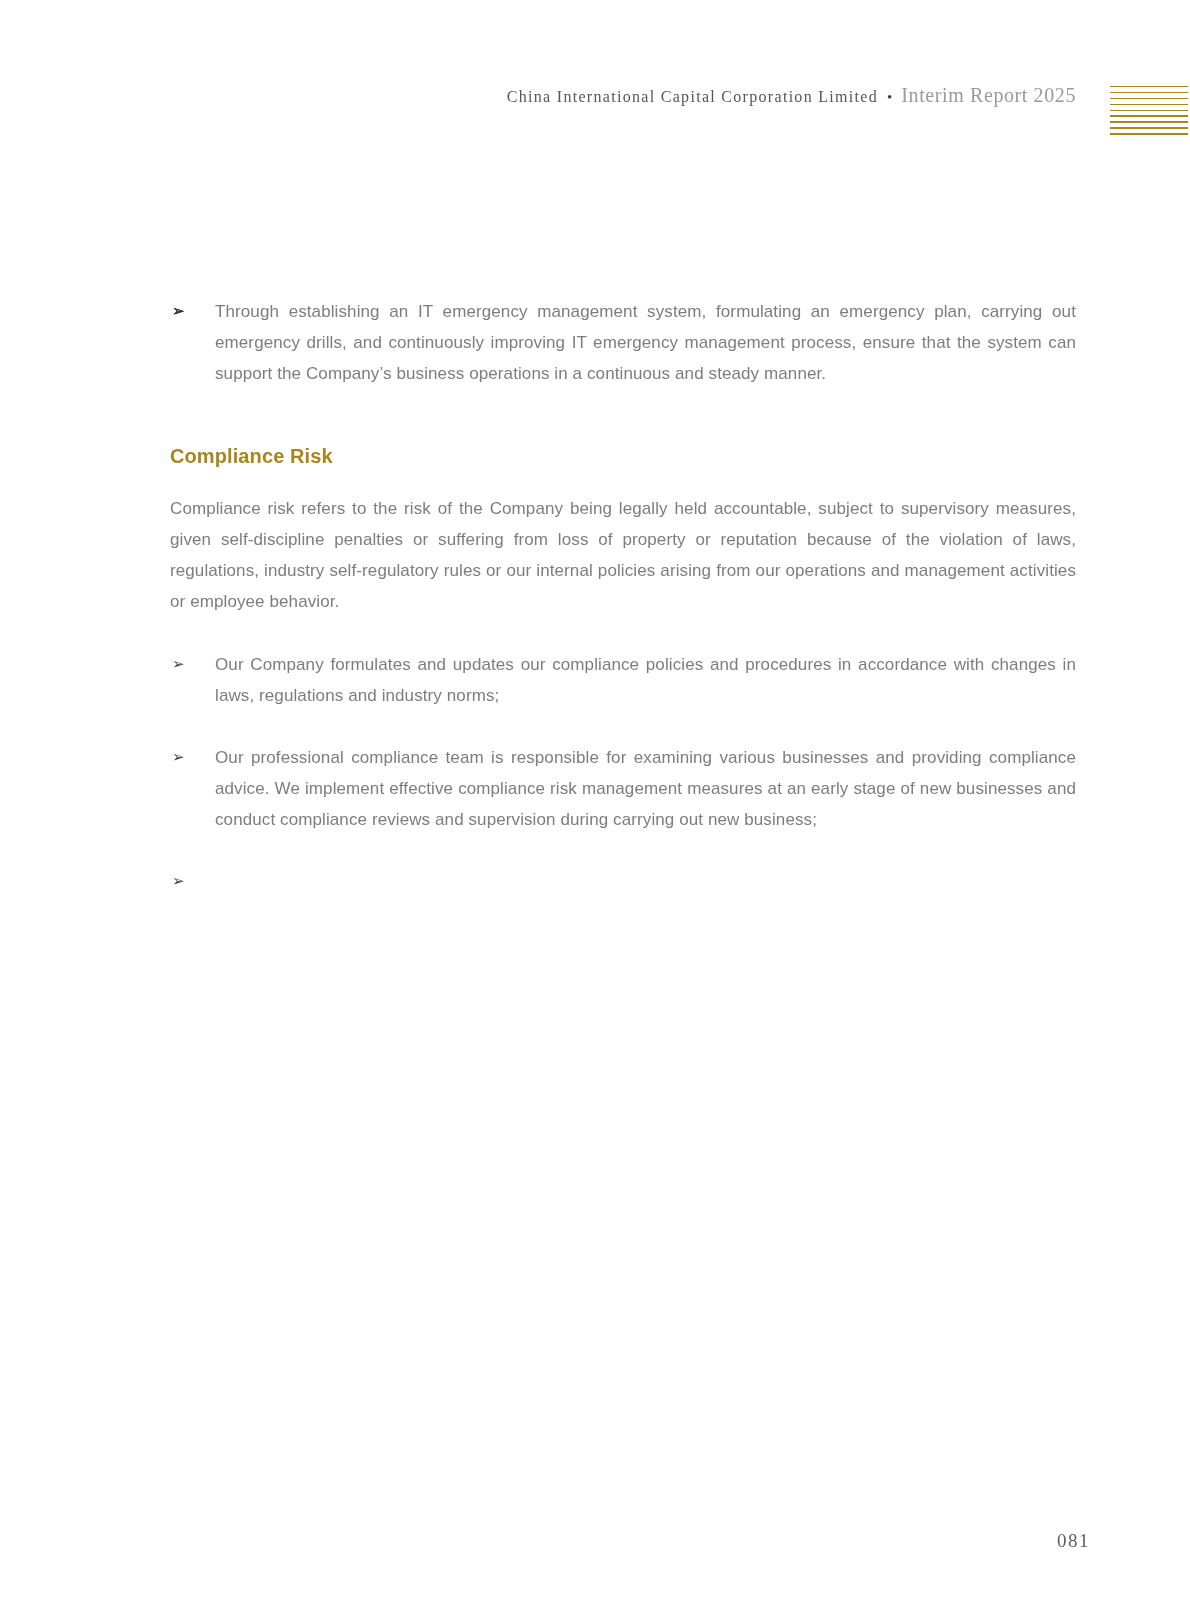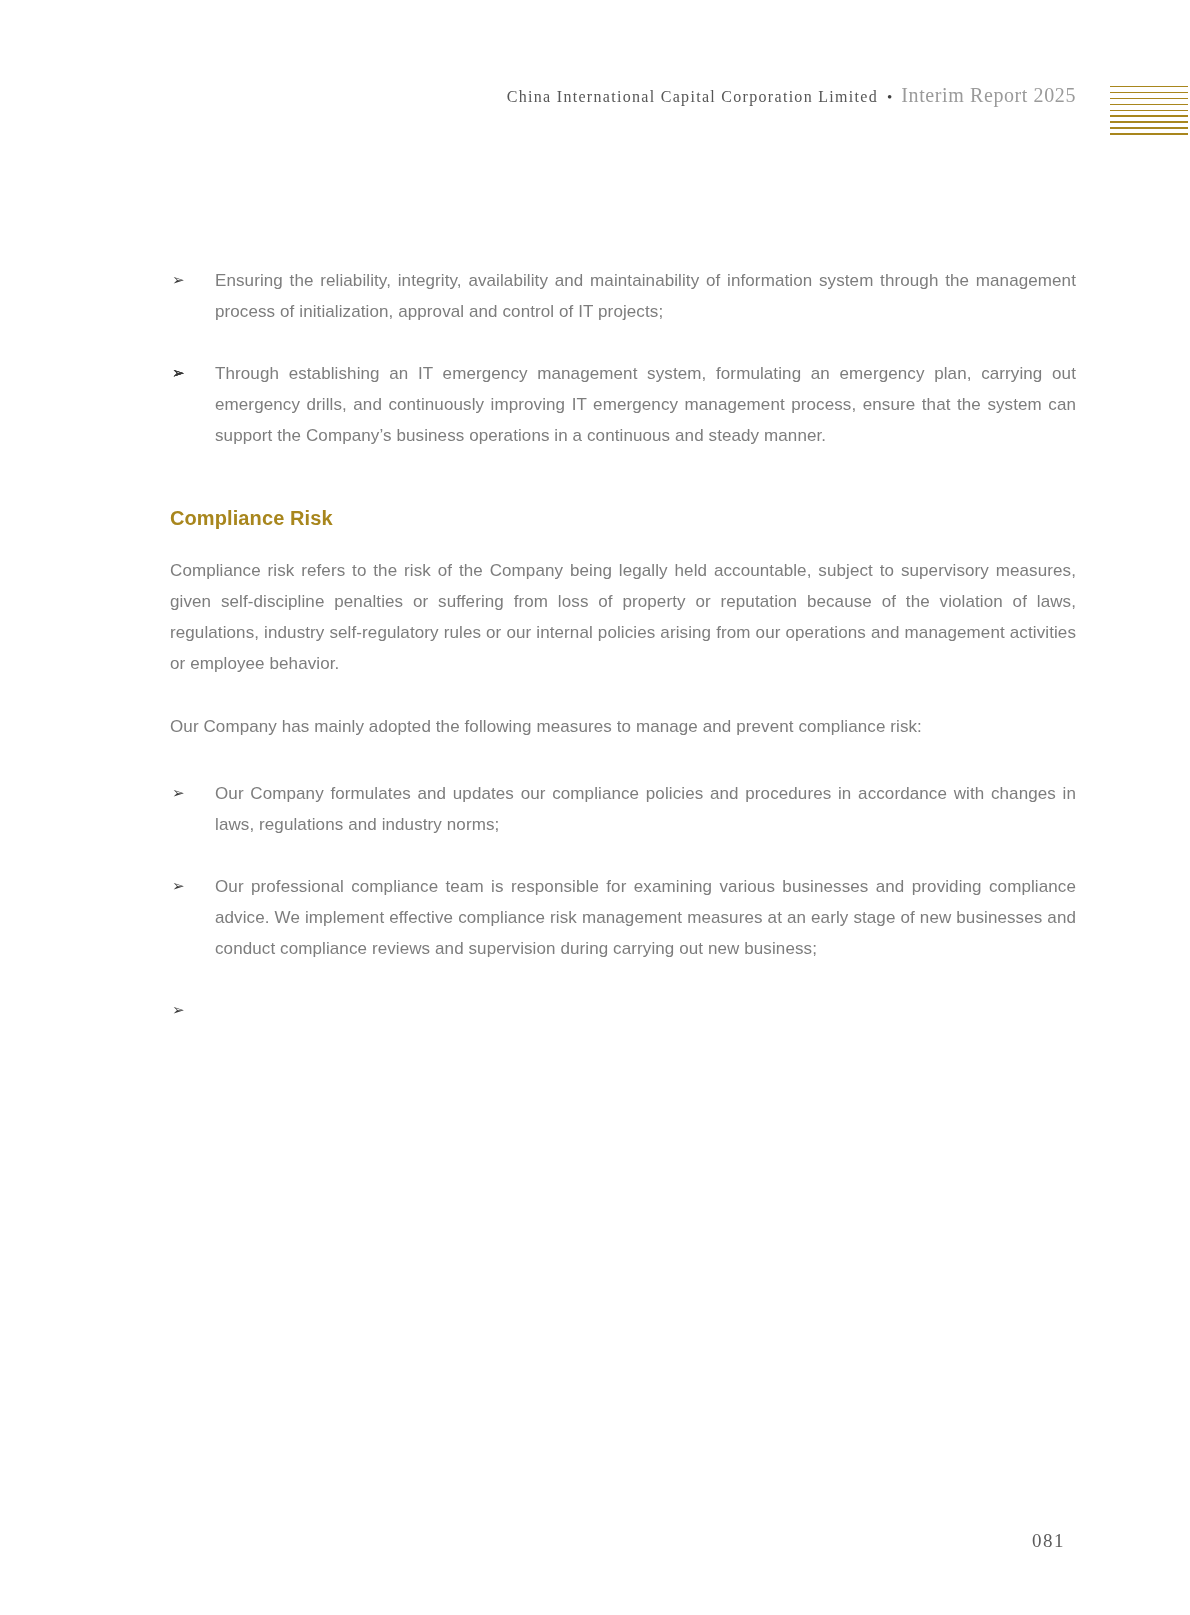--- a/index.html
+++ b/index.html
@@ -95,21 +95,21 @@
     text-align: justify;
   }
   p.lead-par {
     margin: 0 0 36px 0;
   }
 
   
   .page-number {
     position: absolute;
     top: 1530px;
-    right: 125px;
+    right: 100px;
     font-family: "Liberation Serif", "DejaVu Serif", serif;
     font-size: 19px;
     letter-spacing: 1.5px;
     color: #5c5c5c;
   }
 </style>
 </head>
 <body>
 
 <div class="page">
@@ -117,42 +117,40 @@
   <div class="header-line">
     <span class="header-company">China International Capital Corporation Limited</span><span class="header-sep">•</span><span class="header-report">Interim Report 2025</span>
   </div>
   <div class="stripes"></div>
 
   <div class="content">
 
     <ul class="arrow-list">
       <li class="arrow-item">
         <span class="arrow-glyph">➢</span>
-        <span>Ensuring the reliability, integrity, availability and maintainability of information system through the management process of initialization, approval and control of IT projects;</span>
       </li>
       <li class="arrow-item">
         <span class="arrow-glyph">➢</span>
       </li>
       <li class="arrow-item">
         <span class="arrow-glyph">➢</span>
       </li>
       <li class="arrow-item">
         <span class="arrow-glyph">➢</span>
       </li>
       <li class="arrow-item">
         <span class="arrow-glyph">➢</span>
         <span>Through establishing an IT emergency management system, formulating an emergency plan, carrying out emergency drills, and continuously improving IT emergency management process, ensure that the system can support the Company’s business operations in a continuous and steady manner.</span>
       </li>
     </ul>
 
     <h2 class="section-heading">Compliance Risk</h2>
 
     <p class="body-par">Compliance risk refers to the risk of the Company being legally held accountable, subject to supervisory measures, given self-discipline penalties or suffering from loss of property or reputation because of the violation of laws, regulations, industry self-regulatory rules or our internal policies arising from our operations and management activities or employee behavior.</p>
 
-    <p class="body-par lead-par">Our Company has mainly adopted the following measures to manage and prevent compliance risk:</p>
 
     <ul class="arrow-list">
       <li class="arrow-item">
         <span class="arrow-glyph">➢</span>
         <span>Our Company formulates and updates our compliance policies and procedures in accordance with changes in laws, regulations and industry norms;</span>
       </li>
       <li class="arrow-item">
         <span class="arrow-glyph">➢</span>
         <span>Our professional compliance team is responsible for examining various businesses and providing compliance advice. We implement effective compliance risk management measures at an early stage of new businesses and conduct compliance reviews and supervision during carrying out new business;</span>
       </li>

